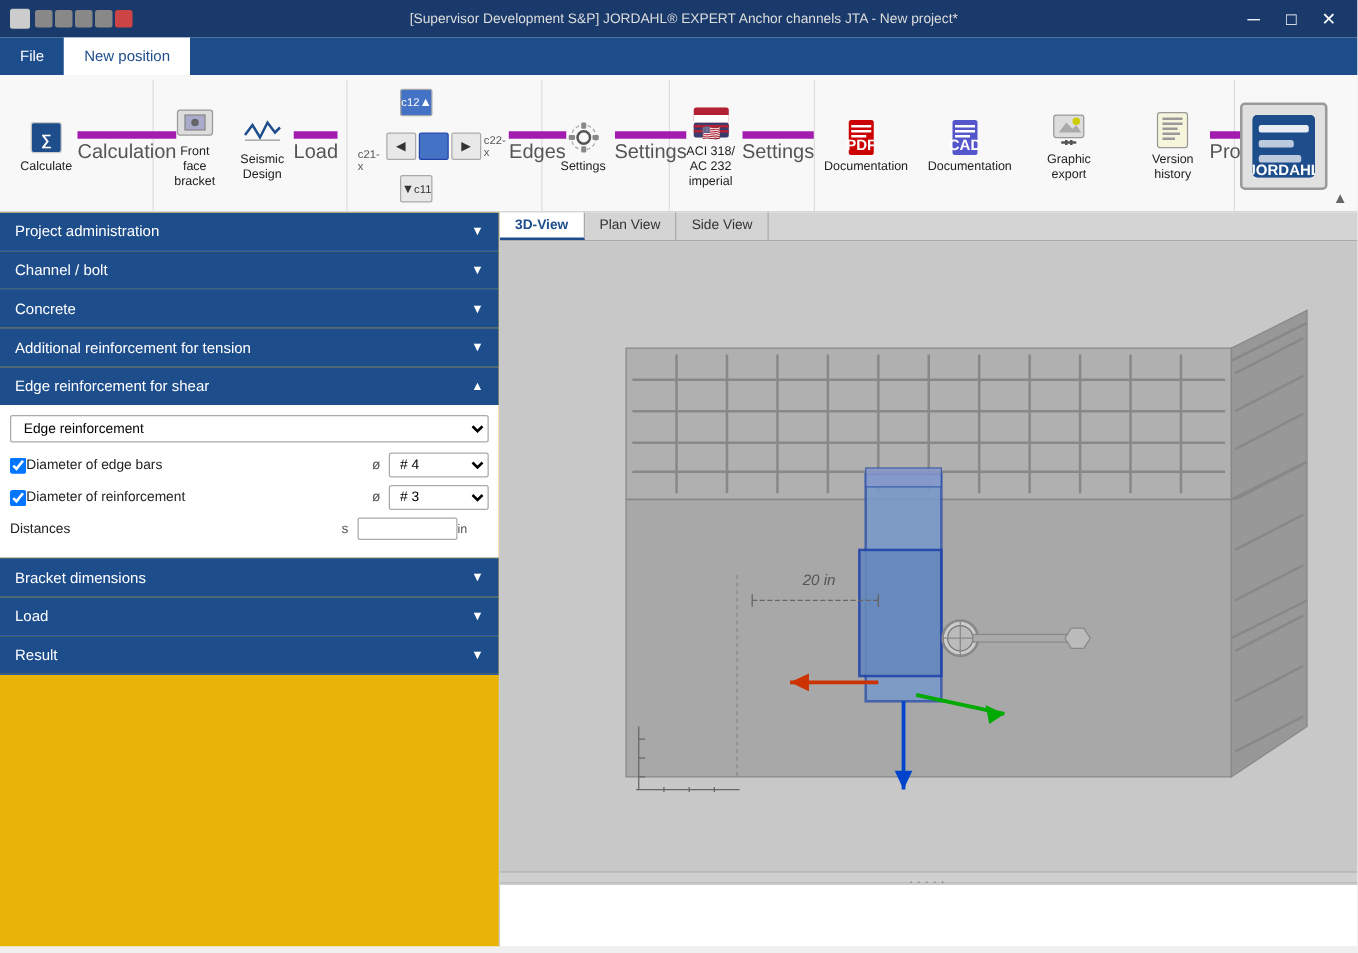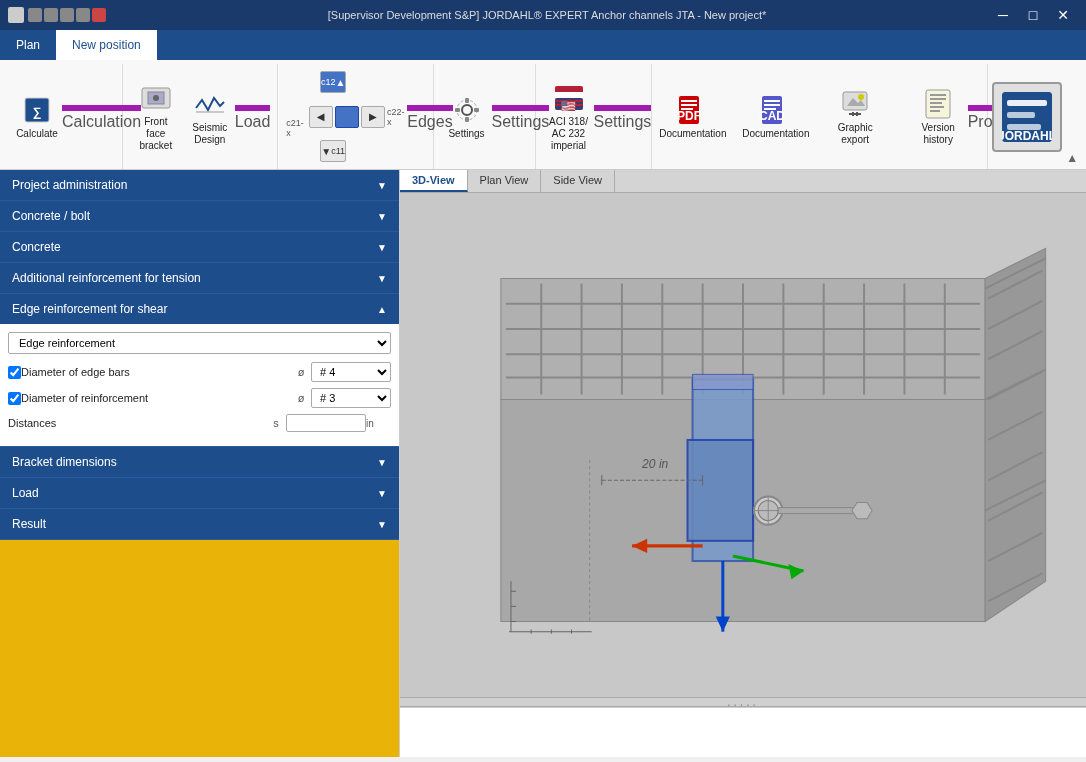--- a/index.html
+++ b/index.html
@@ -295,21 +295,21 @@
   </div>
   <span class="title-text">[Supervisor Development S&amp;P] JORDAHL® EXPERT Anchor channels JTA - New project*</span>
   <div class="title-controls">
     <div class="title-btn">─</div>
     <div class="title-btn">□</div>
     <div class="title-btn close">✕</div>
   </div>
 </div>
 
 <div class="menu-bar">
-  <div class="menu-item">Plan</div>
+  <div class="menu-item">File</div>
   <div class="menu-item active">New position</div>
 </div>
 
 <div class="ribbon">
 
   <div class="ribbon-group">
     <div class="ribbon-group-content">
       <div class="ribbon-btn">
         <div class="ribbon-btn-icon">
           <svg width="32" height="32" viewBox="0 0 32 32">
@@ -499,21 +499,21 @@
 
     <div class="accordion-item">
       <div class="accordion-header">
         <span>Project administration</span>
         <span class="accordion-chevron">▼</span>
       </div>
     </div>
 
     <div class="accordion-item">
       <div class="accordion-header">
-        <span>Concrete / bolt</span>
+        <span>Channel / bolt</span>
         <span class="accordion-chevron">▼</span>
       </div>
     </div>
 
     <div class="accordion-item">
       <div class="accordion-header">
         <span>Concrete</span>
         <span class="accordion-chevron">▼</span>
       </div>
     </div>

